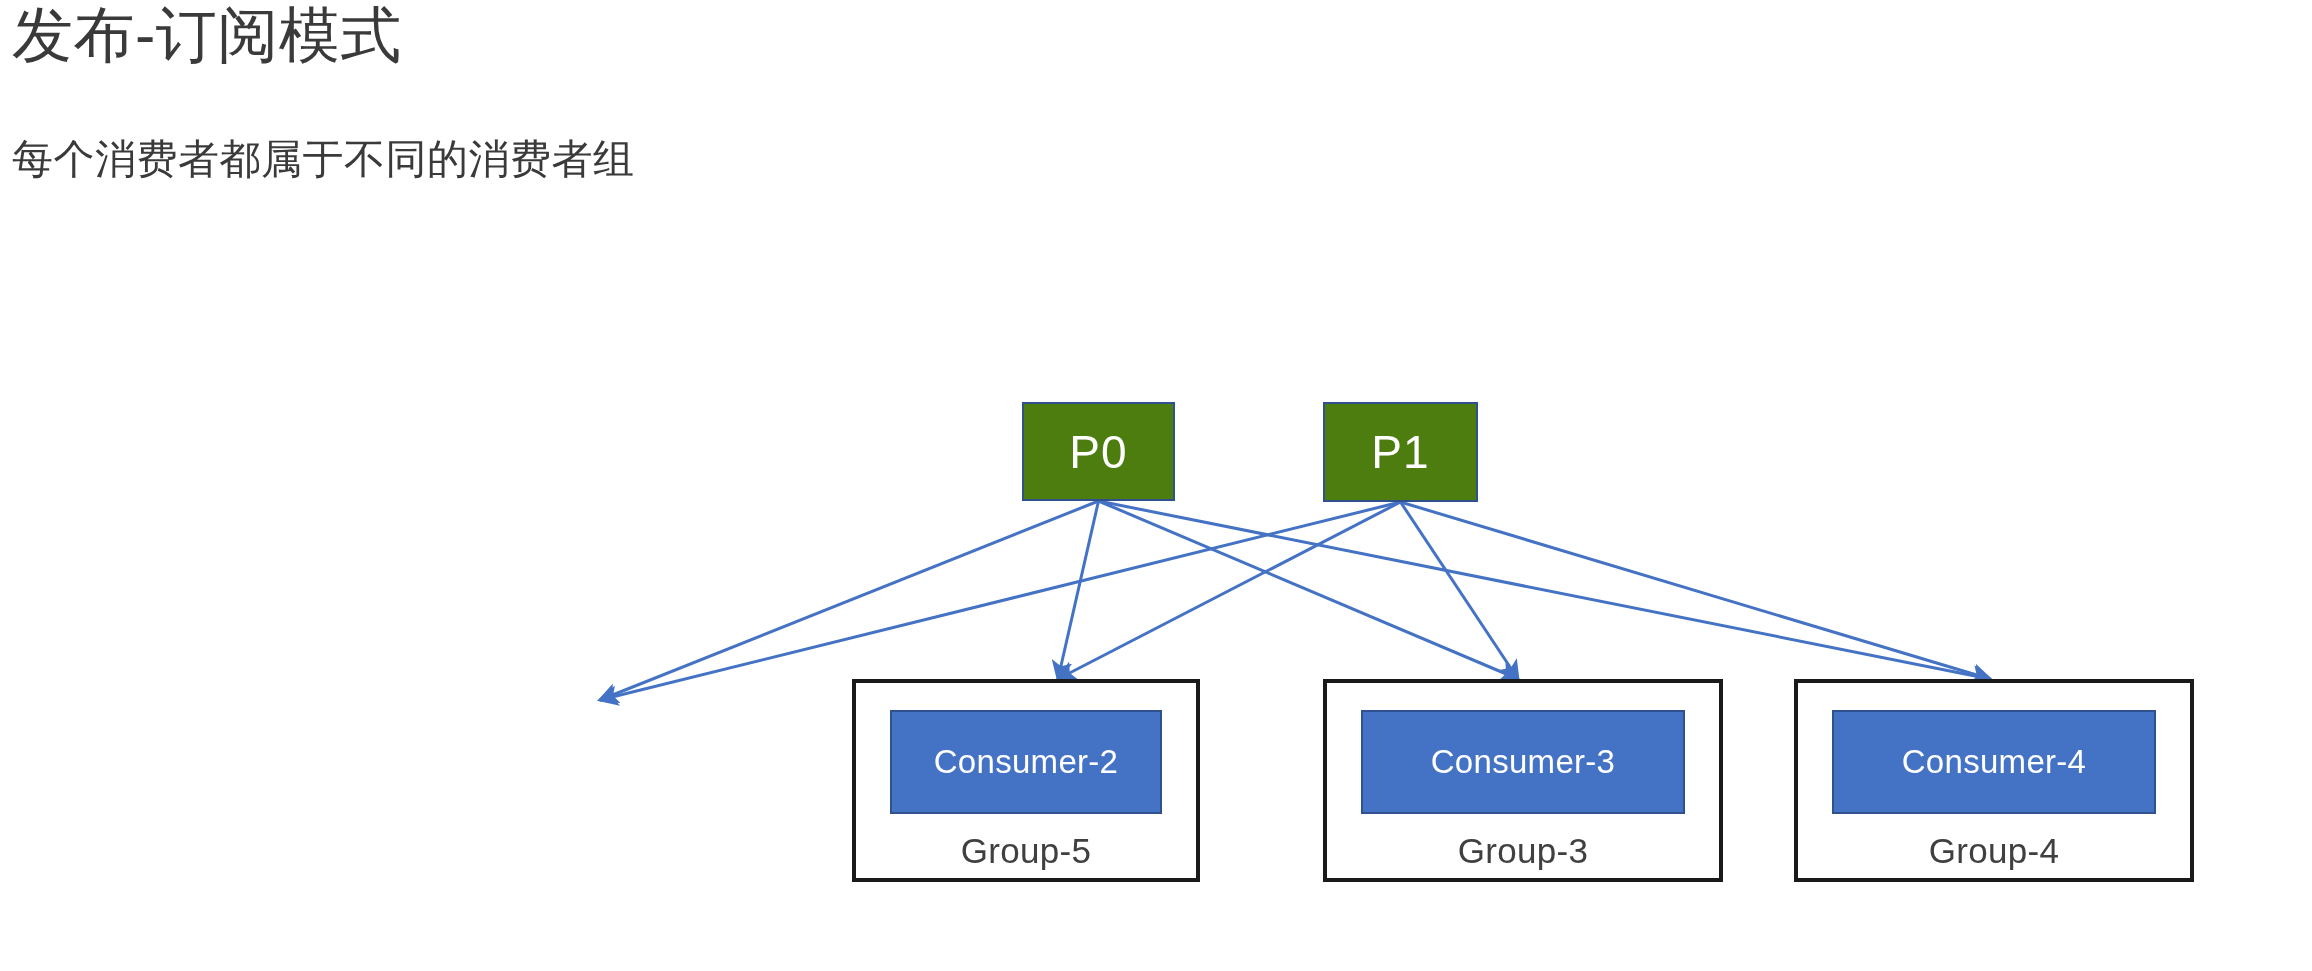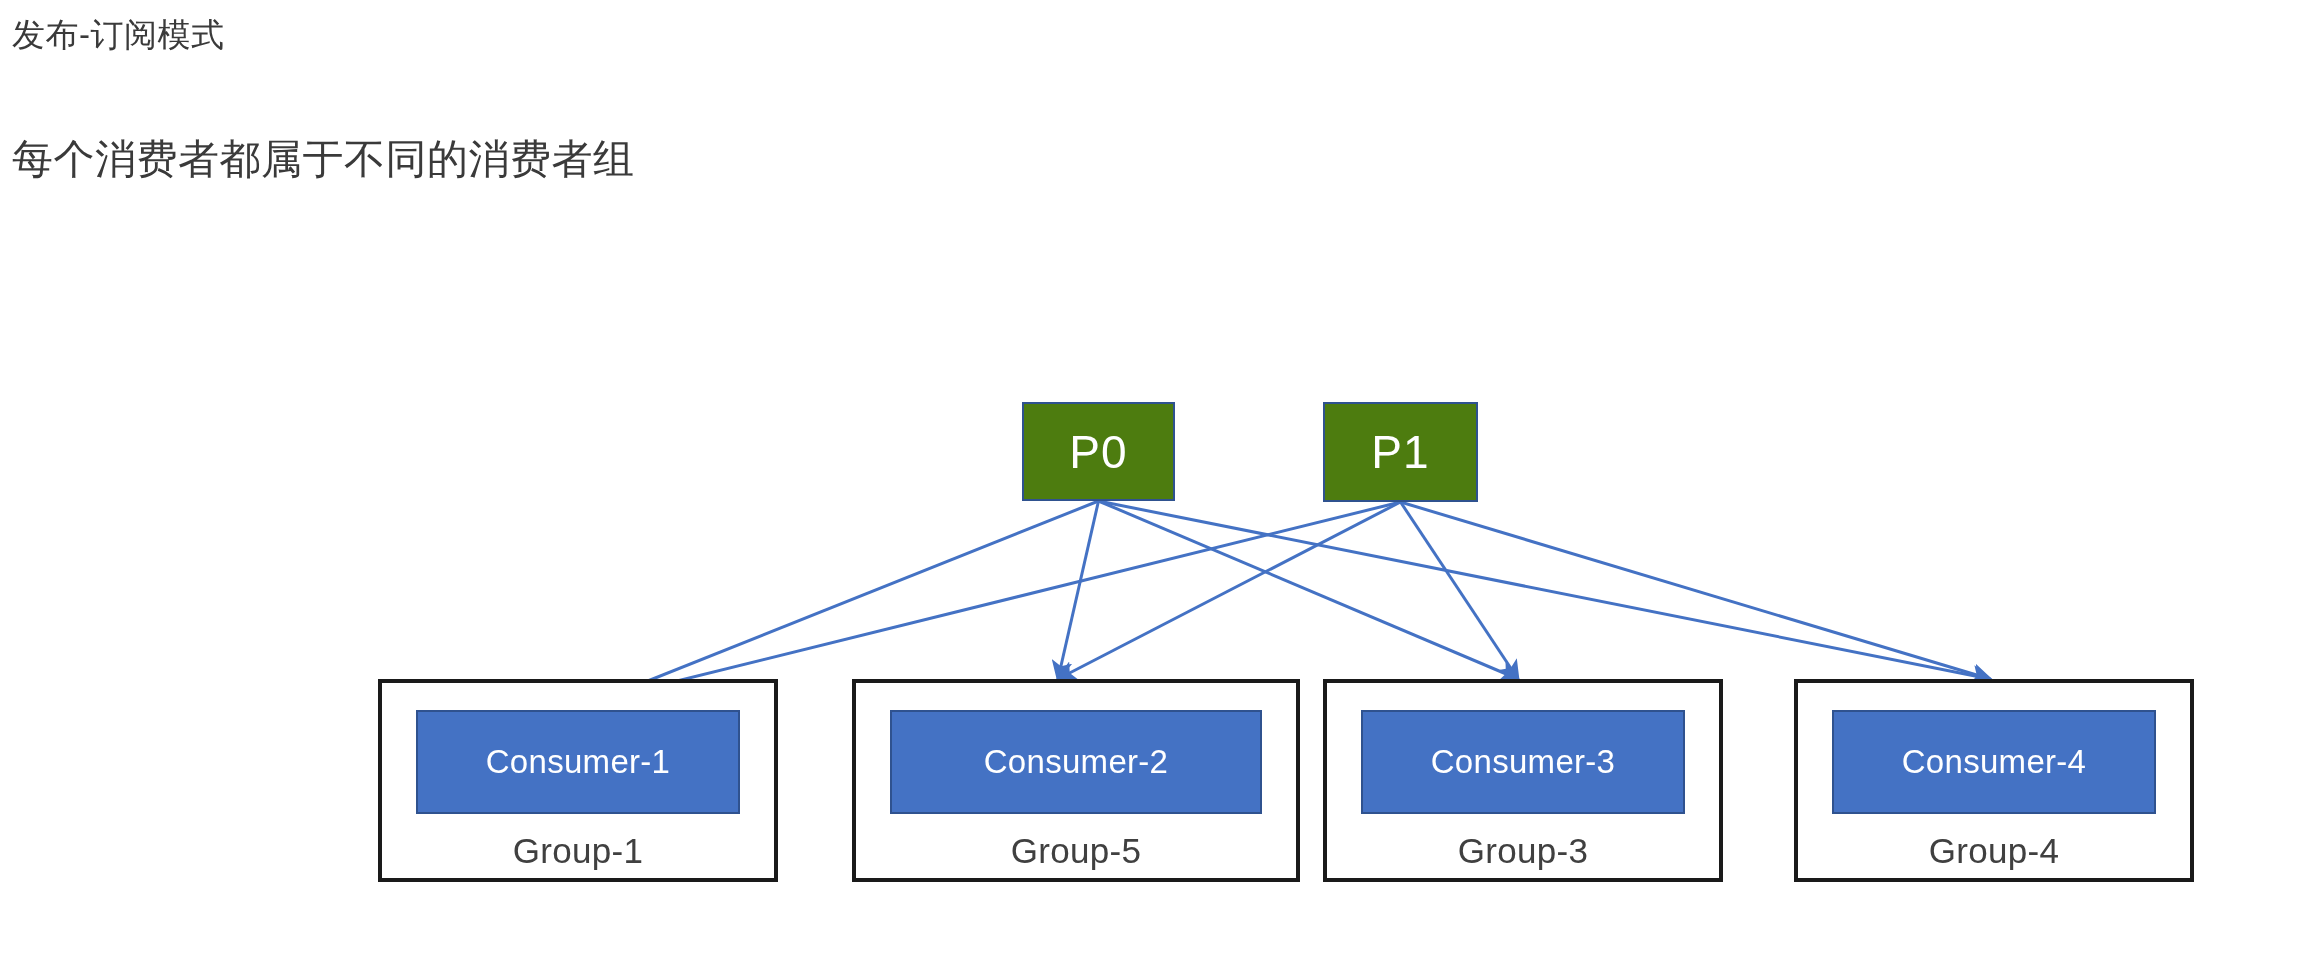--- a/index.html
+++ b/index.html
@@ -25,21 +25,21 @@
   .title-line {
     position: absolute;
     left: 12px;
     color: #3a3a3a;
     font-weight: 400;
     white-space: nowrap;
     letter-spacing: 0.5px;
   }
   #title {
     top: 5px;
-    font-size: 33px;
+    font-size: 61px;
     line-height: 60px;
   }
   #subtitle {
     top: 128px;
     font-size: 41px;
     line-height: 62px;
   }
 
   #edges {
     position: absolute;
@@ -129,28 +129,22 @@
   </svg>
 
   <div class="p-node" id="p-node-0" style="left: 1022px; top: 402px; width: 153px; height: 99px;">
     <span>P0</span>
   </div>
 
   <div class="p-node" id="p-node-1" style="left: 1323px; top: 402px; width: 155px; height: 100px;">
     <span>P1</span>
   </div>
 
-  <div class="group-box" id="group-box-0" style="left: 378px; width: 400px;">
-    <div class="consumer-box">
-      <span>Consumer-1</span>
-    </div>
-    <div class="group-label">Group-1</div>
-  </div>
 
-  <div class="group-box" id="group-box-1" style="left: 852px; width: 448px;">
+  <div class="group-box" id="group-box-1" style="left: 852px; width: 348px;">
     <div class="consumer-box">
       <span>Consumer-2</span>
     </div>
     <div class="group-label">Group-5</div>
   </div>
 
   <div class="group-box" id="group-box-2" style="left: 1323px; width: 400px;">
     <div class="consumer-box">
       <span>Consumer-3</span>
     </div>

